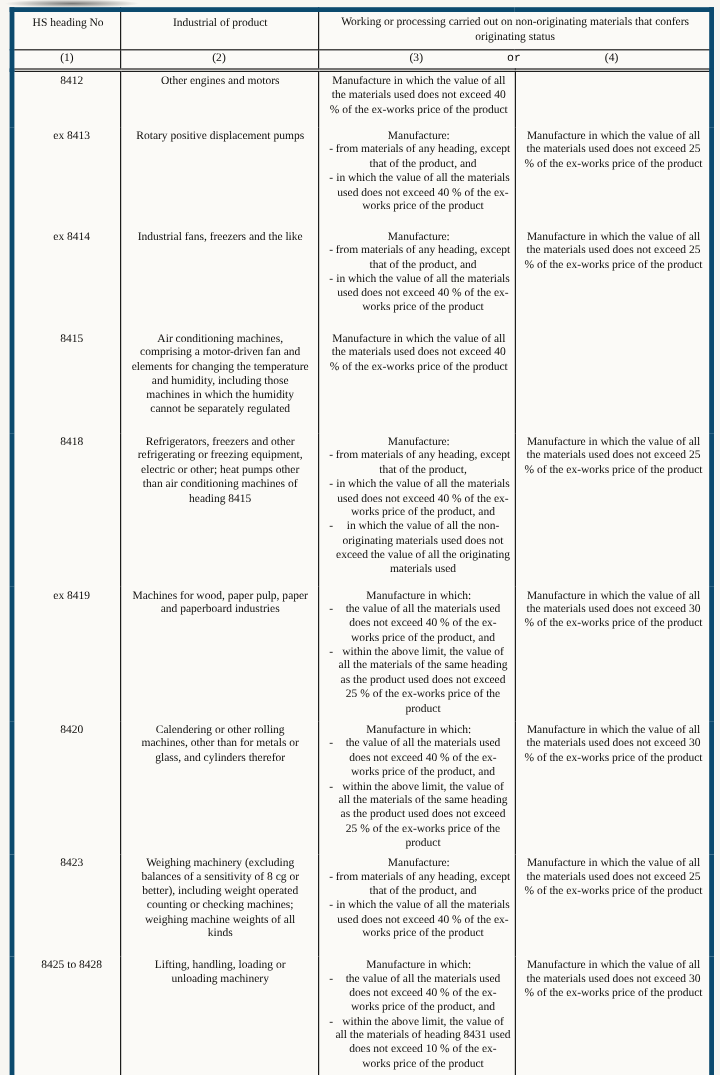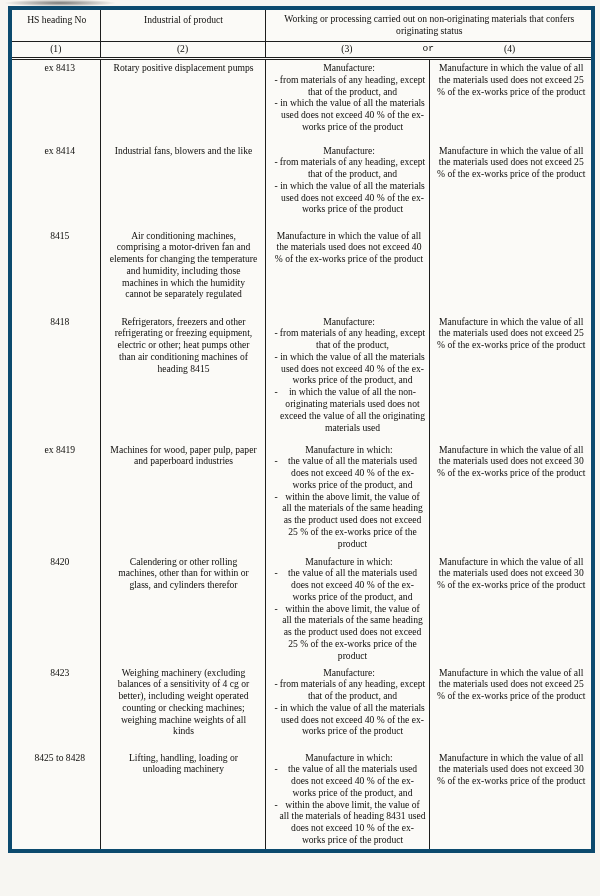--- a/index.html
+++ b/index.html
@@ -95,39 +95,47 @@
       <th class="c1 vr1">(1)</th>
       <th class="c2 vr2">(2)</th>
       <th class="c34" colspan="2">
         <span class="n3">(3)</span>
         <span class="or">or</span>
         <span class="n4">(4)</span>
       </th>
     </tr>
   </thead>
   <tbody id="tbody">
+      <tr style="height: 47px;">
+    <td class="c1 vr1">8412</td>
+    <td class="c2 vr2">Other engines and motors</td>
+    <td class="c3 vr3">
+          <div class="intro">Manufacture in which the value of all the materials used does not exceed 40 % of the ex-works price of the product</div>
+        </td>
+    <td class="c4"></td>
+  </tr>
       <tr style="height: 84px;">
     <td class="c1 vr1">ex 8413</td>
     <td class="c2 vr2">Rotary positive displacement pumps</td>
     <td class="c3 vr3">
           <div class="intro">Manufacture:</div>
           <div class="bullet">
             <span class="dash">-</span>
             <span class="btxt">from materials of any heading, except that of the product, and</span>
           </div>
           <div class="bullet">
             <span class="dash">-</span>
             <span class="btxt">in which the value of all the materials used does not exceed 40 % of the ex-works price of the product</span>
           </div>
         </td>
     <td class="c4">Manufacture in which the value of all the materials used does not exceed 25 % of the ex-works price of the product</td>
   </tr>
       <tr style="height: 85px;">
     <td class="c1 vr1">ex 8414</td>
-    <td class="c2 vr2">Industrial fans, blowers and the like</td>
+    <td class="c2 vr2">Industrial fans, freezers and the like</td>
     <td class="c3 vr3">
           <div class="intro">Manufacture:</div>
           <div class="bullet">
             <span class="dash">-</span>
             <span class="btxt">from materials of any heading, except that of the product, and</span>
           </div>
           <div class="bullet">
             <span class="dash">-</span>
             <span class="btxt">in which the value of all the materials used does not exceed 40 % of the ex-works price of the product</span>
           </div>
@@ -173,37 +181,37 @@
           </div>
           <div class="bullet">
             <span class="dash">-</span>
             <span class="btxt">within the above limit, the value of all the materials of the same heading as the product used does not exceed 25 % of the ex-works price of the product</span>
           </div>
         </td>
     <td class="c4">Manufacture in which the value of all the materials used does not exceed 30 % of the ex-works price of the product</td>
   </tr>
       <tr style="height: 111px;">
     <td class="c1 vr1">8420</td>
-    <td class="c2 vr2">Calendering or other rolling machines, other than for within or glass, and cylinders therefor</td>
+    <td class="c2 vr2">Calendering or other rolling machines, other than for metals or glass, and cylinders therefor</td>
     <td class="c3 vr3">
           <div class="intro">Manufacture in which:</div>
           <div class="bullet">
             <span class="dash">-</span>
             <span class="btxt">the value of all the materials used does not exceed 40 % of the ex-works price of the product, and</span>
           </div>
           <div class="bullet">
             <span class="dash">-</span>
             <span class="btxt">within the above limit, the value of all the materials of the same heading as the product used does not exceed 25 % of the ex-works price of the product</span>
           </div>
         </td>
     <td class="c4">Manufacture in which the value of all the materials used does not exceed 30 % of the ex-works price of the product</td>
   </tr>
       <tr style="height: 85px;">
     <td class="c1 vr1">8423</td>
-    <td class="c2 vr2">Weighing machinery (excluding balances of a sensitivity of 4 cg or better), including weight operated counting or checking machines; weighing machine weights of all kinds</td>
+    <td class="c2 vr2">Weighing machinery (excluding balances of a sensitivity of 8 cg or better), including weight operated counting or checking machines; weighing machine weights of all kinds</td>
     <td class="c3 vr3">
           <div class="intro">Manufacture:</div>
           <div class="bullet">
             <span class="dash">-</span>
             <span class="btxt">from materials of any heading, except that of the product, and</span>
           </div>
           <div class="bullet">
             <span class="dash">-</span>
             <span class="btxt">in which the value of all the materials used does not exceed 40 % of the ex-works price of the product</span>
           </div>

